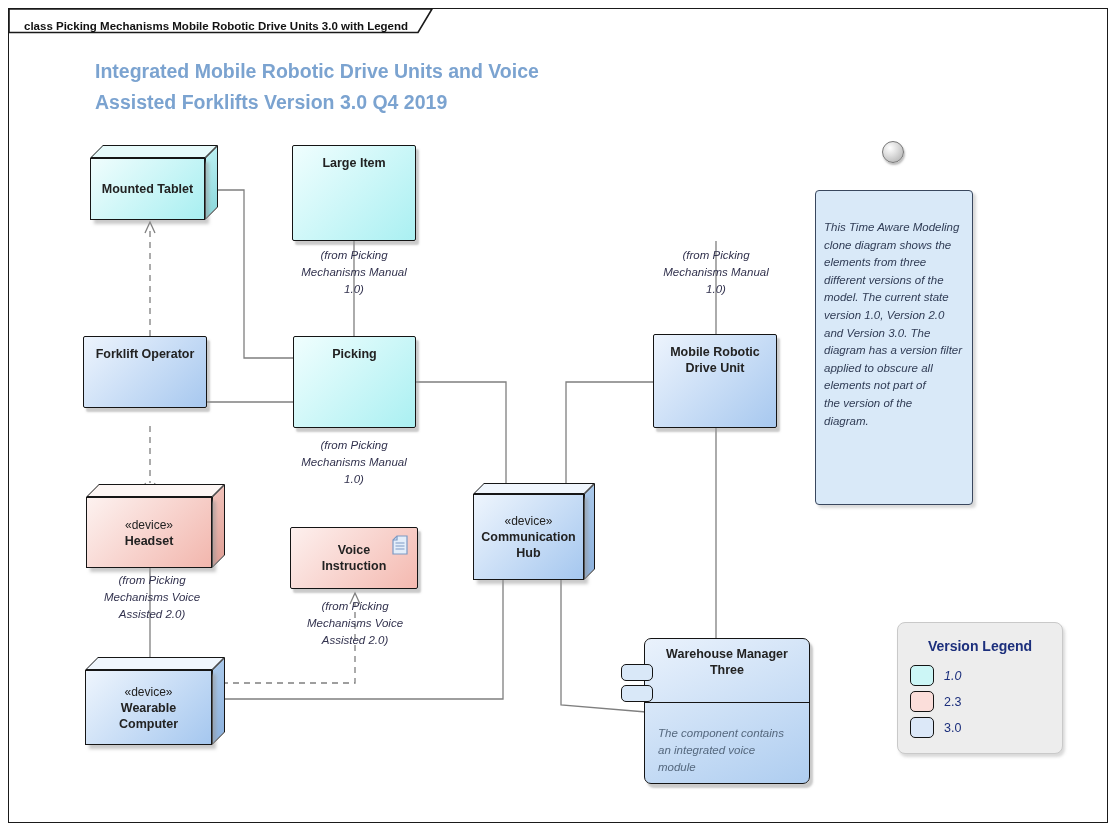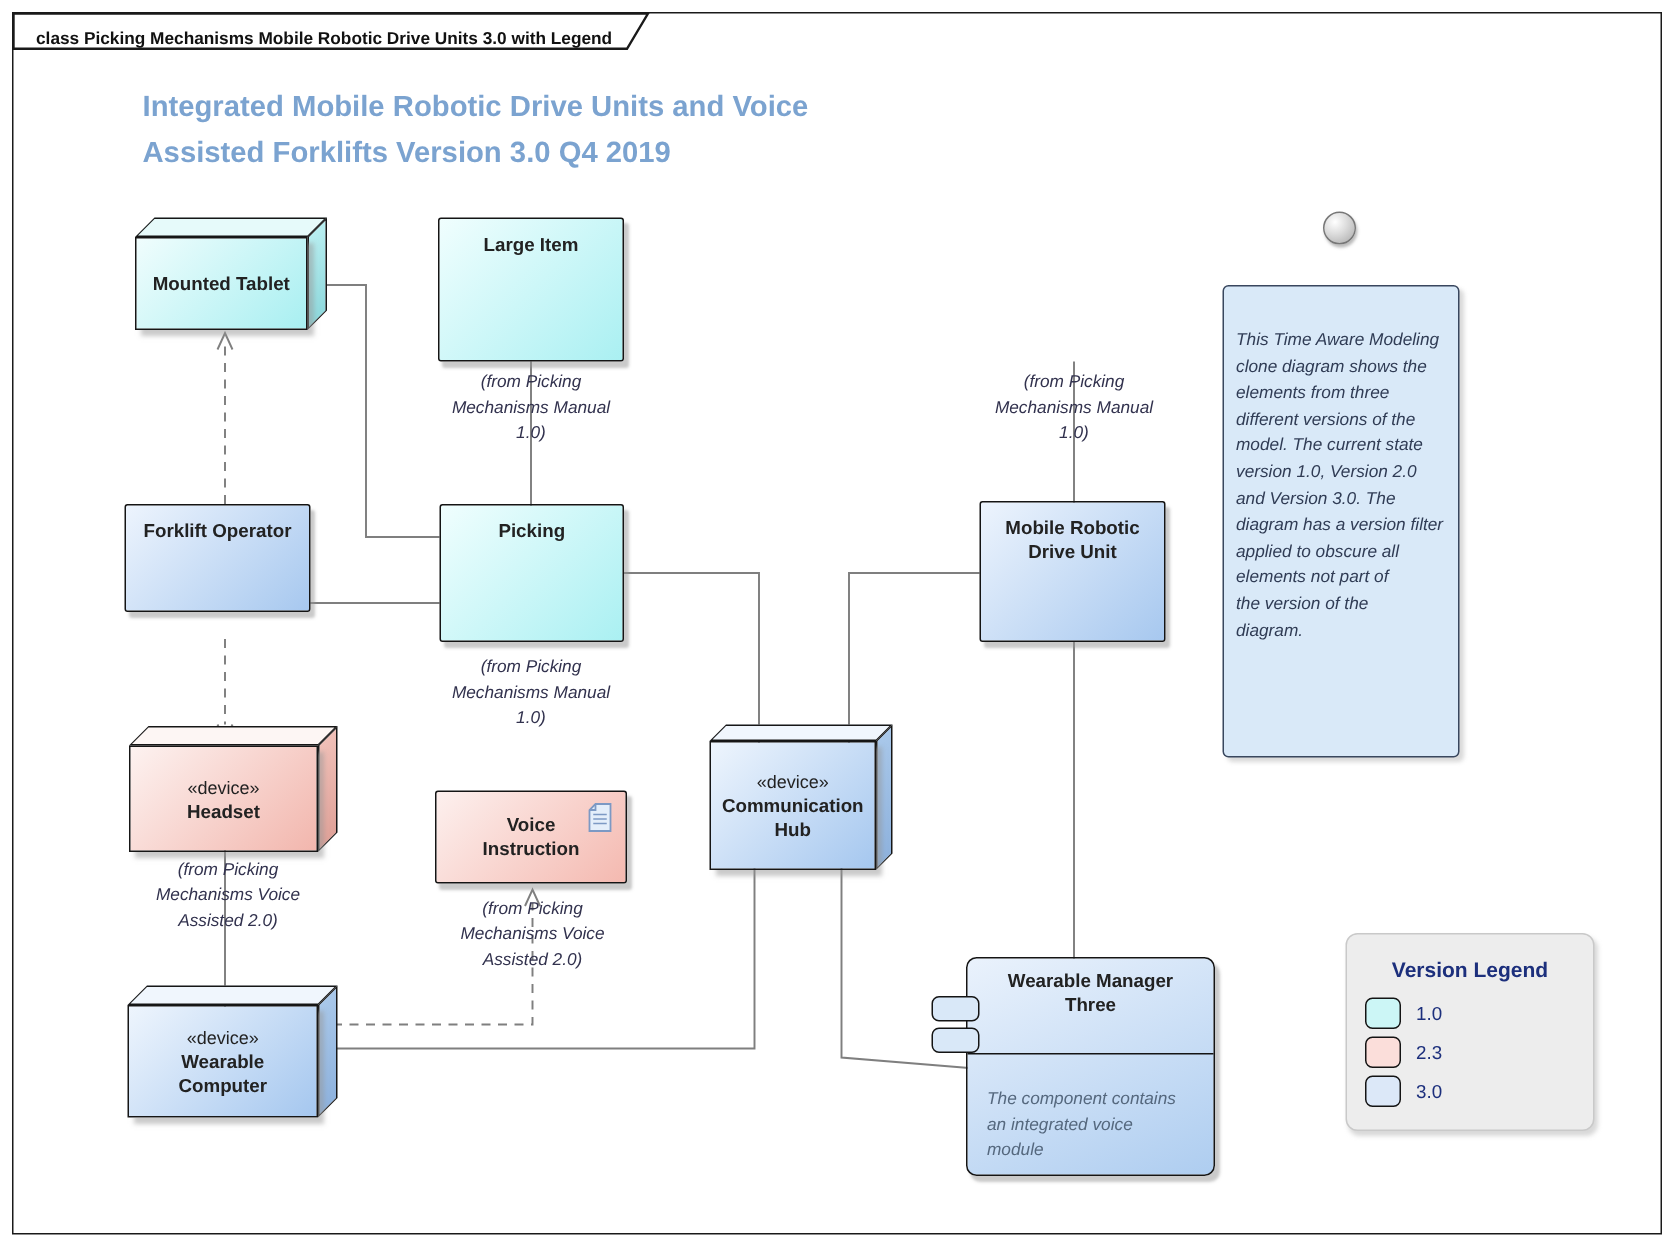--- a/index.html
+++ b/index.html
@@ -231,21 +231,21 @@
     <div class="face side blueS" style="left:127px; top:13px; width:13px; height:75px;"></div>
     <div class="face front blueF" style="left:0; top:13px; width:127px; height:75px;">
       <div class="stereo">«device»</div>
       <div class="nlabel">Wearable
 Computer</div>
     </div>
   </div>
 
   <div id="warehouse">
     <div class="head">
-      <div class="nlabel">Wearable Manager
+      <div class="nlabel">Warehouse Manager
 Three</div>
     </div>
     <div class="body-note">The component contains
 an integrated voice
 module</div>
   </div>
   <div class="port" style="left:621px; top:664px;"></div>
   <div class="port" style="left:621px; top:685px;"></div>
 
   <div id="note">
@@ -259,21 +259,21 @@
 diagram has a version filter
 applied to obscure all
 elements not part of
 the  version of the
 diagram.</div>
   </div>
   <div id="note-pin"></div>
 
   <div id="legend">
     <div id="legend-title">Version Legend</div>
-    <div class="legend-row" style="top:42px;">
+    <div class="legend-row" style="top:42px;font-style:italic;">
       <div class="swatch" style="background: rgb(204, 246, 246);"></div>
       <div class="legend-label">1.0</div>
     </div>
     <div class="legend-row" style="top:68px;">
       <div class="swatch" style="background: rgb(251, 222, 218);"></div>
       <div class="legend-label">2.3</div>
     </div>
     <div class="legend-row" style="top:94px;">
       <div class="swatch" style="background: rgb(220, 232, 248);"></div>
       <div class="legend-label">3.0</div>

